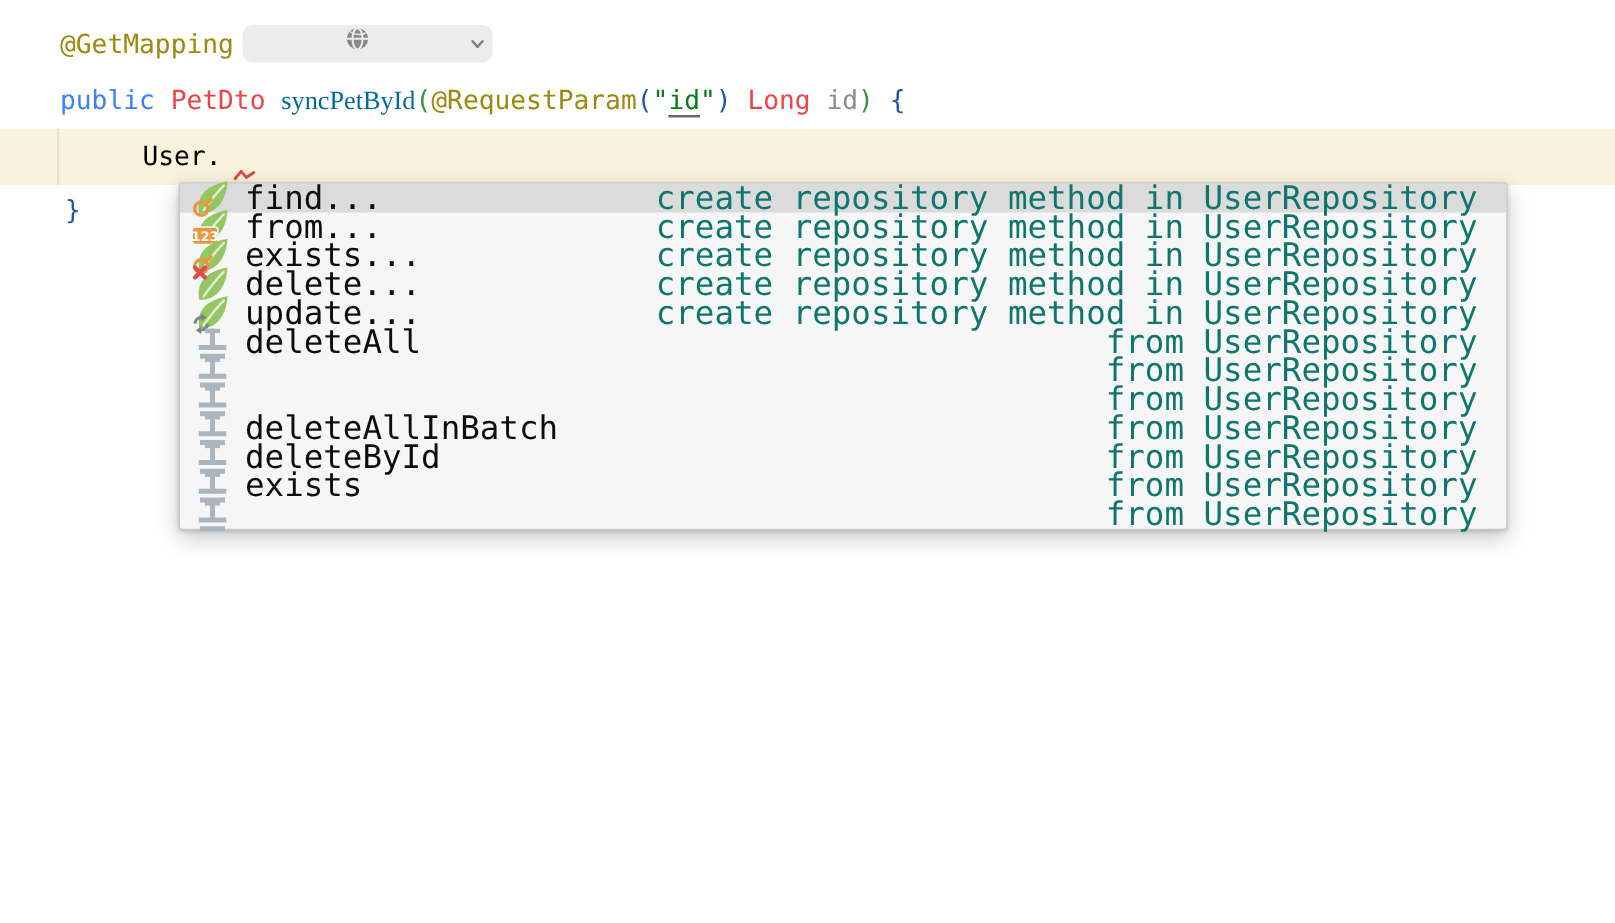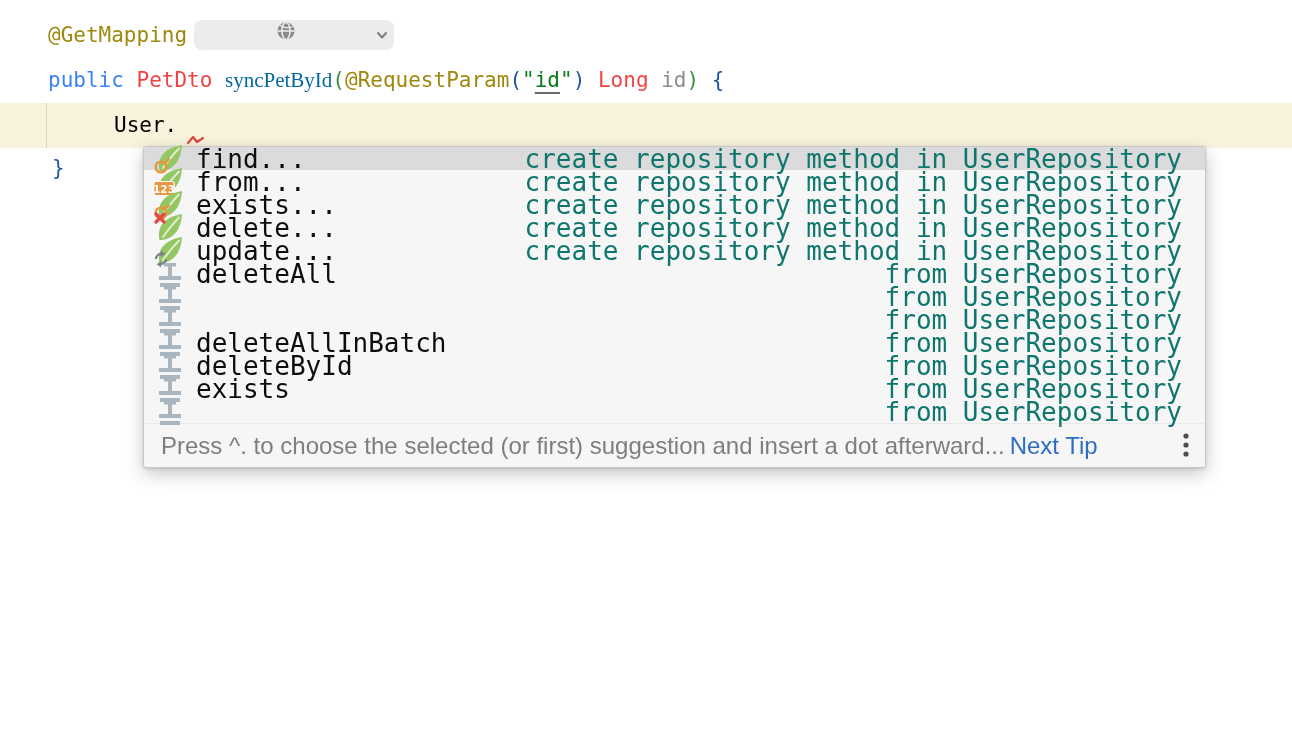--- a/index.html
+++ b/index.html
@@ -161,24 +161,13 @@
             <rect x="6" y="19" width="22" height="4" fill="#A9B6C0"></rect>
             <rect x="7" y="26" width="20" height="4" fill="#A9B6C0"></rect>
           </svg></span><span class="label">exists</span><span class="desc">from UserRepository</span></div>
       <div class="item"><span class="icon"><svg width="34" height="34" viewBox="0 0 34 34">
             <rect x="11" y="6" width="12" height="3.5" fill="#A9B6C0"></rect>
             <rect x="15" y="6" width="4" height="14" fill="#A9B6C0"></rect>
             <rect x="6" y="19" width="22" height="4" fill="#A9B6C0"></rect>
             <rect x="7" y="26" width="20" height="4" fill="#A9B6C0"></rect>
           </svg></span><span class="desc">from UserRepository</span></div>
     </div>
-  <div class="popup-footer">
-    <span class="hint">Press ^. to choose the selected (or first) suggestion and insert a dot afterward...</span>
-    <span class="link">Next Tip</span>
-    <span class="kebab">
-      <svg width="8" height="30" viewBox="0 0 8 30">
-        <circle cx="4" cy="5" r="2.6" fill="#4E4E4E"></circle>
-        <circle cx="4" cy="14" r="2.6" fill="#4E4E4E"></circle>
-        <circle cx="4" cy="23" r="2.6" fill="#4E4E4E"></circle>
-      </svg>
-    </span>
-  </div>
 </div>
 
 </body></html>

